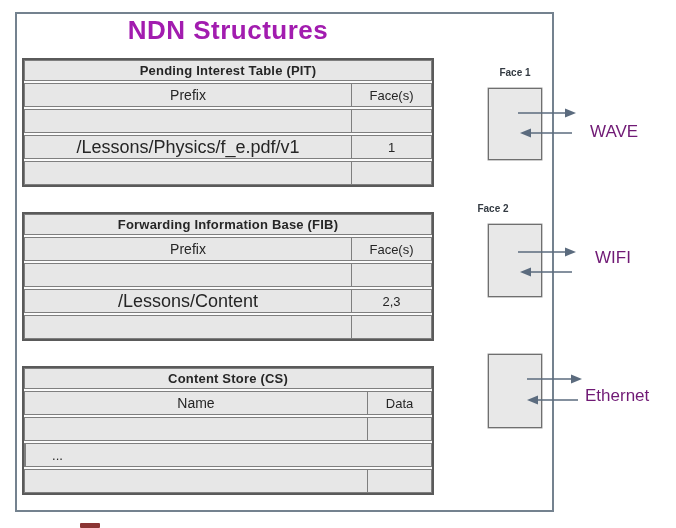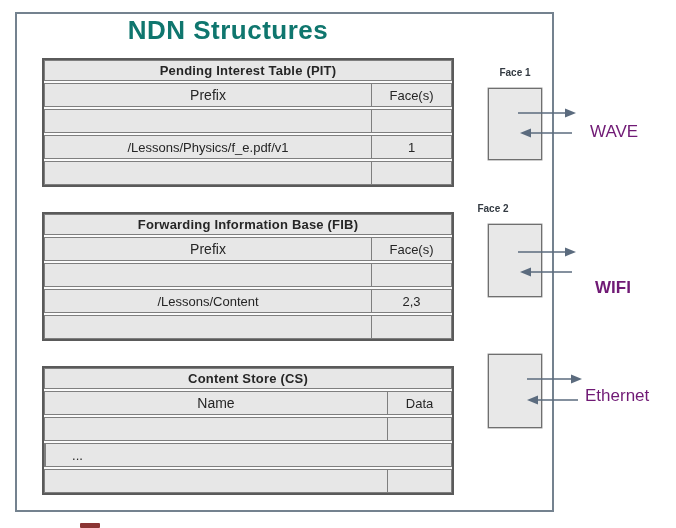--- a/index.html
+++ b/index.html
@@ -23,31 +23,30 @@
   }
 
   .diagram-title {
     position: absolute;
     left: 22px; top: 15px;
     width: 412px;
     text-align: center;
     font-size: 26px;
     font-weight: bold;
     letter-spacing: 0.5px;
-    color: #0f766e;
+    color: #a21caf;
   }
 
   
   .tbl {
     position: absolute;
     left: 22px;
     width: 412px;
     border: 2px solid #5a5a5a;
     background: #fbfbfb;
-    margin-left: 20px;
   }
   .tbl-pit { top: 58px; }
   .tbl-fib { top: 212px; }
   .tbl-cs  { top: 366px; }
 
   .tbl-row {
     display: flex;
     align-items: stretch;
     height: 24px;
     background: #e7e7e7;
@@ -63,21 +62,21 @@
     font-size: 13px;
     font-weight: bold;
     letter-spacing: 0.2px;
   }
 
   .cell-main {
     flex: 1;
     display: flex;
     align-items: center;
     justify-content: center;
-    font-size: 13px;
+    font-size: 18px;
   }
   .cell-side {
     width: 80px;
     border-left: 1px solid #7f7f7f;
     display: flex;
     align-items: center;
     justify-content: center;
     font-size: 13px;
   }
   .tbl-cs .cell-side { width: 64px; }
@@ -106,21 +105,21 @@
   .face2-box { left: 488px; top: 224px; height: 73px; }
   .face3-box { left: 488px; top: 354px; height: 74px; }
 
   .net-label {
     position: absolute;
     font-size: 17px;
     color: #701a75;
     white-space: nowrap;
   }
   .net-wave     { left: 590px; top: 122px; }
-  .net-wifi     { left: 595px; top: 278px; font-weight: bold; }
+  .net-wifi     { left: 595px; top: 248px; }
   .net-ethernet { left: 585px; top: 386px; }
 
   .arrow-layer {
     position: absolute;
     left: 0; top: 0;
     width: 676px; height: 528px;
     pointer-events: none;
   }
 
   .edge-artifact {

